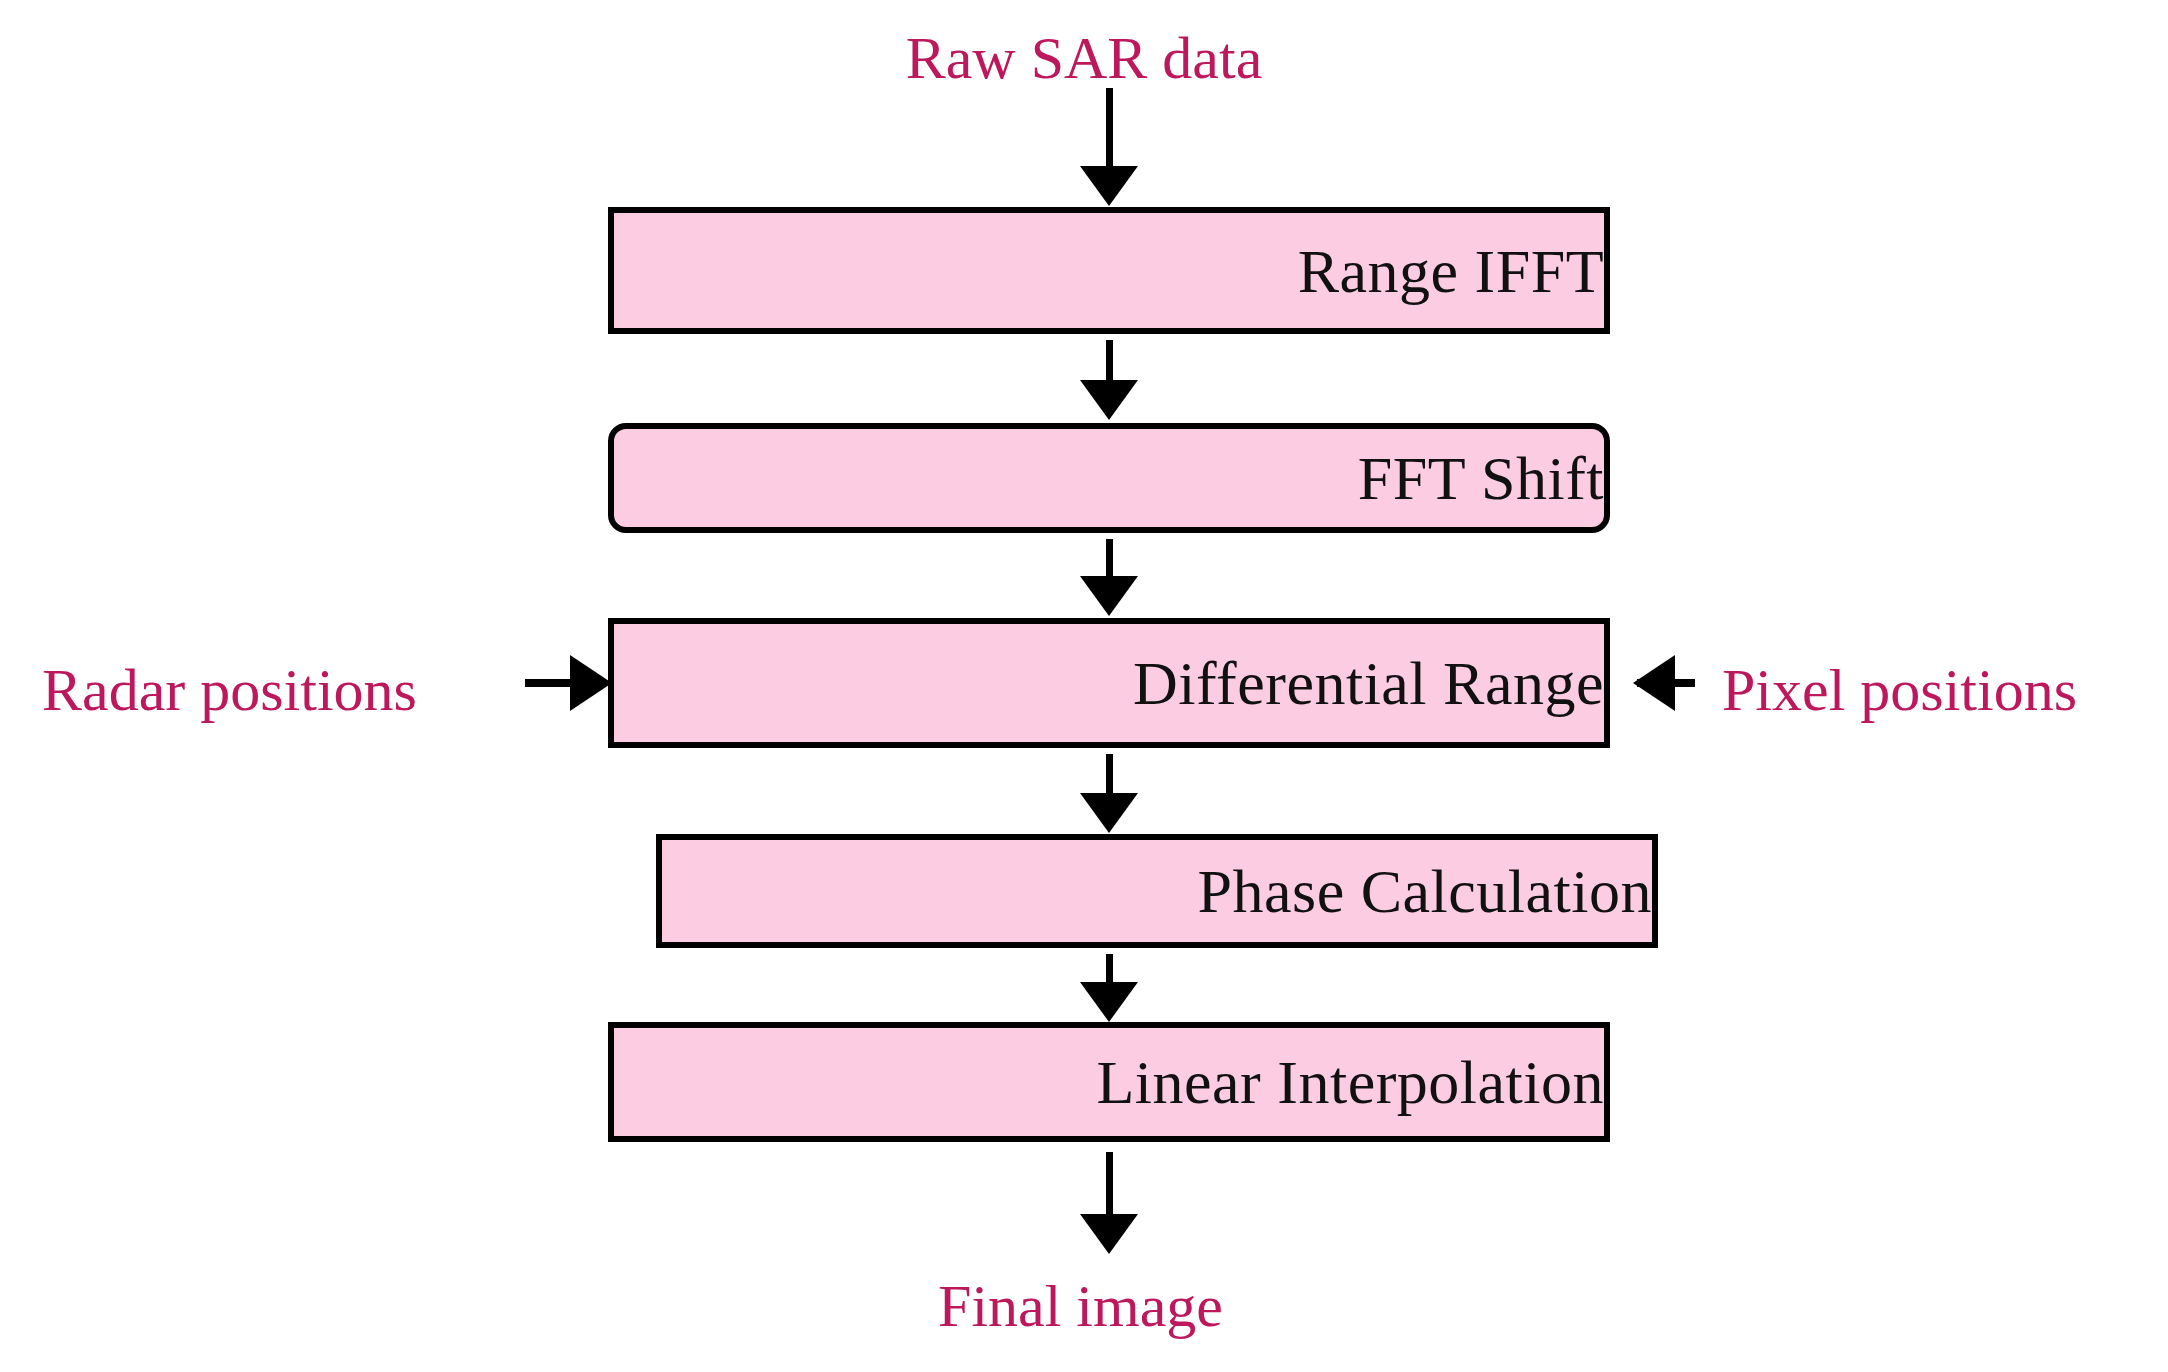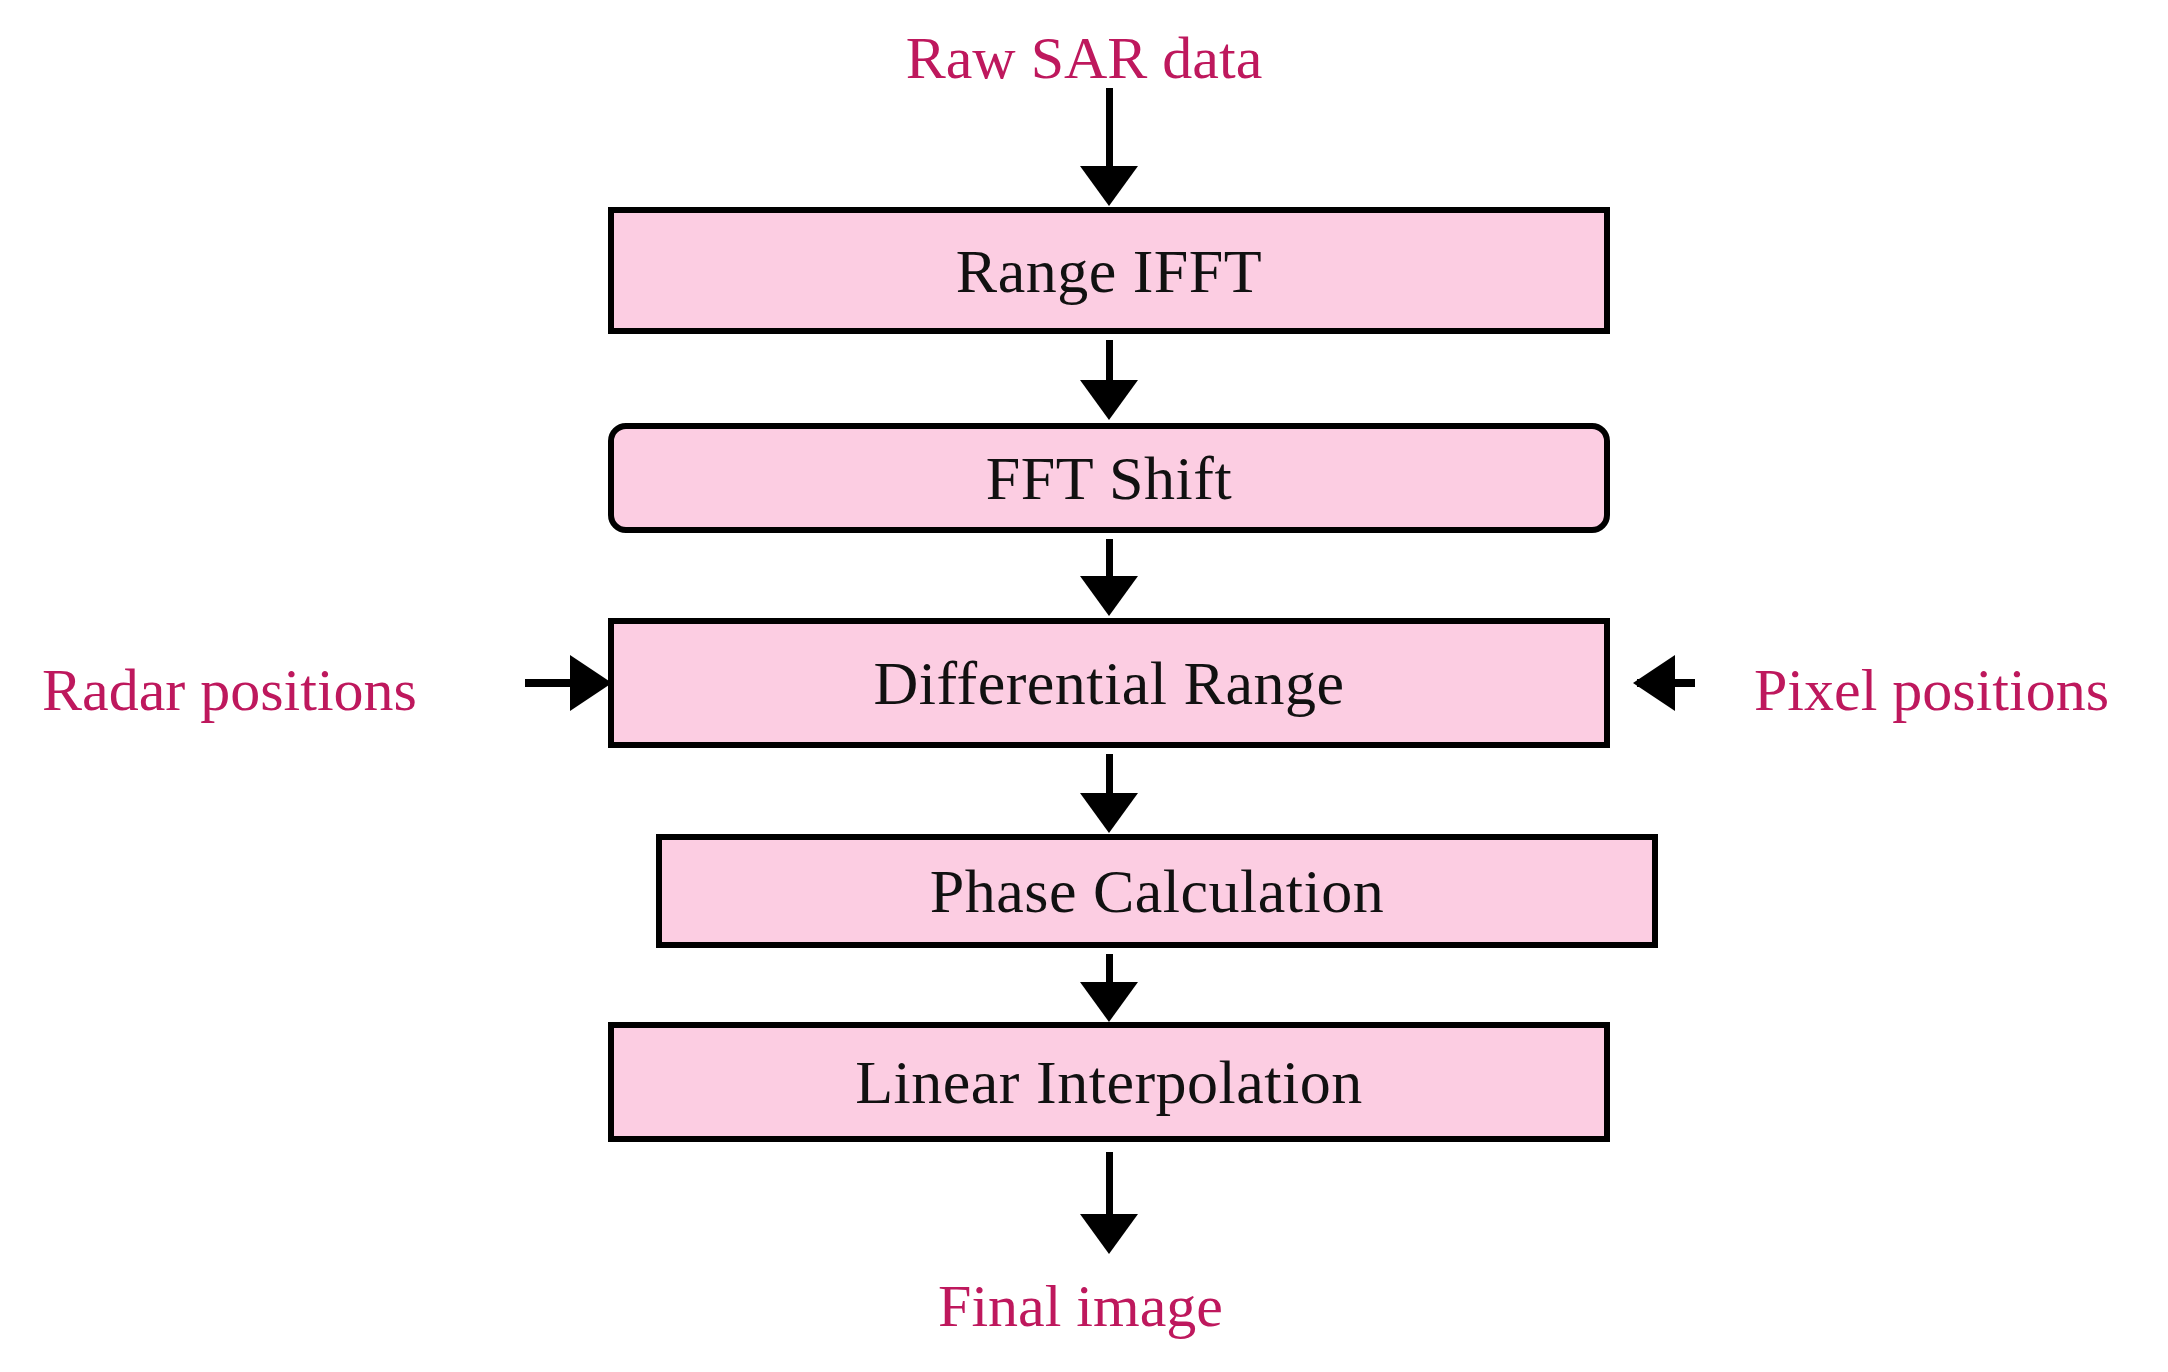--- a/index.html
+++ b/index.html
@@ -23,21 +23,21 @@
   }
 
   
   .flow-box {
     position: absolute;
     box-sizing: border-box;
     background: #fccde2;
     border: 6px solid #000000;
     display: flex;
     align-items: center;
-    justify-content: center;
+    justify-content: flex-end;
   }
   .flow-box-label {
     font-size: 62px;
     line-height: 1;
     letter-spacing: 0.5px;
     color: #111111;
     white-space: nowrap;
   }
 
   .box-1 { left: 608px; top: 207px;  width: 1002px; height: 127px; }
@@ -50,21 +50,21 @@
   .edge-label {
     position: absolute;
     font-size: 60px;
     line-height: 1;
     white-space: nowrap;
     color: #be185d;
   }
   .label-raw   { left: 0; top: 28px; width: 2168px; text-align: center; }
   .label-final { left: 0; top: 1276px; width: 2161px; text-align: center; }
   .label-radar { left: 42px;  top: 660px; }
-  .label-pixel { left: 1722px; top: 660px; margin-left: 32px; }
+  .label-pixel { left: 1722px; top: 660px; }
 
   
   .v-conn {
     position: absolute;
     left: 1106px;       
     width: 7px;
     background: #000000;
   }
   .v-head {
     position: absolute;

